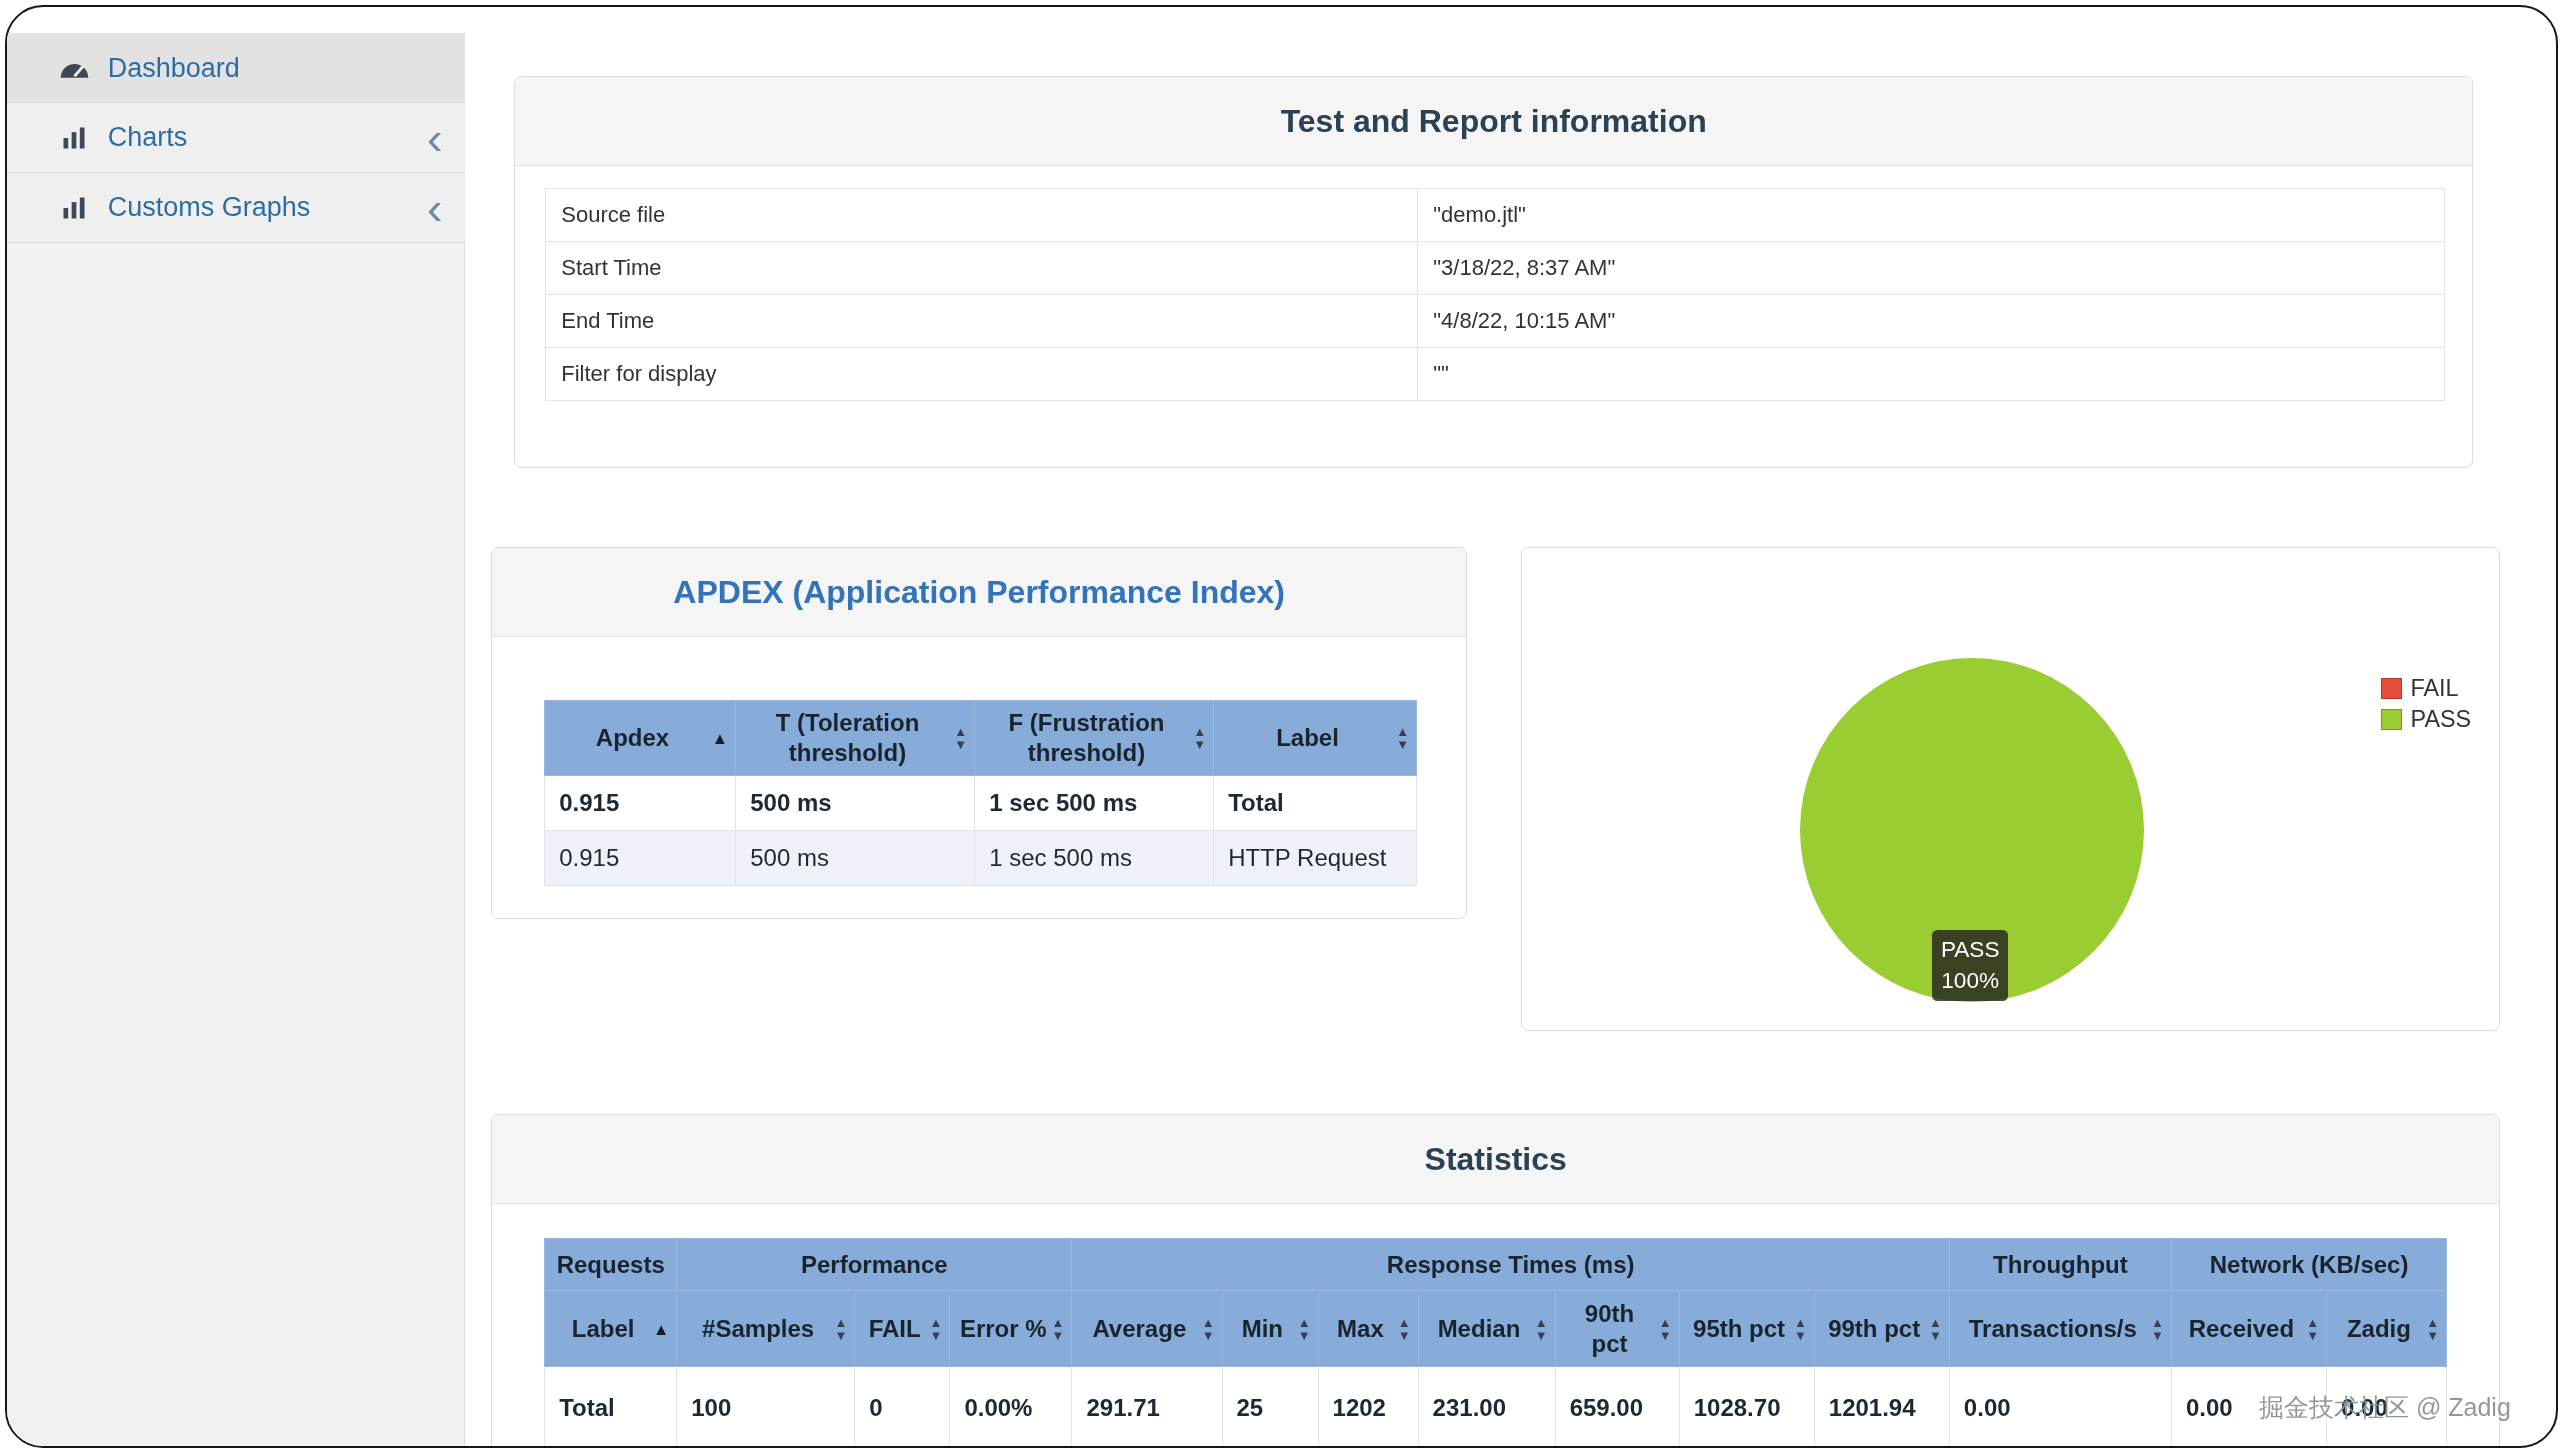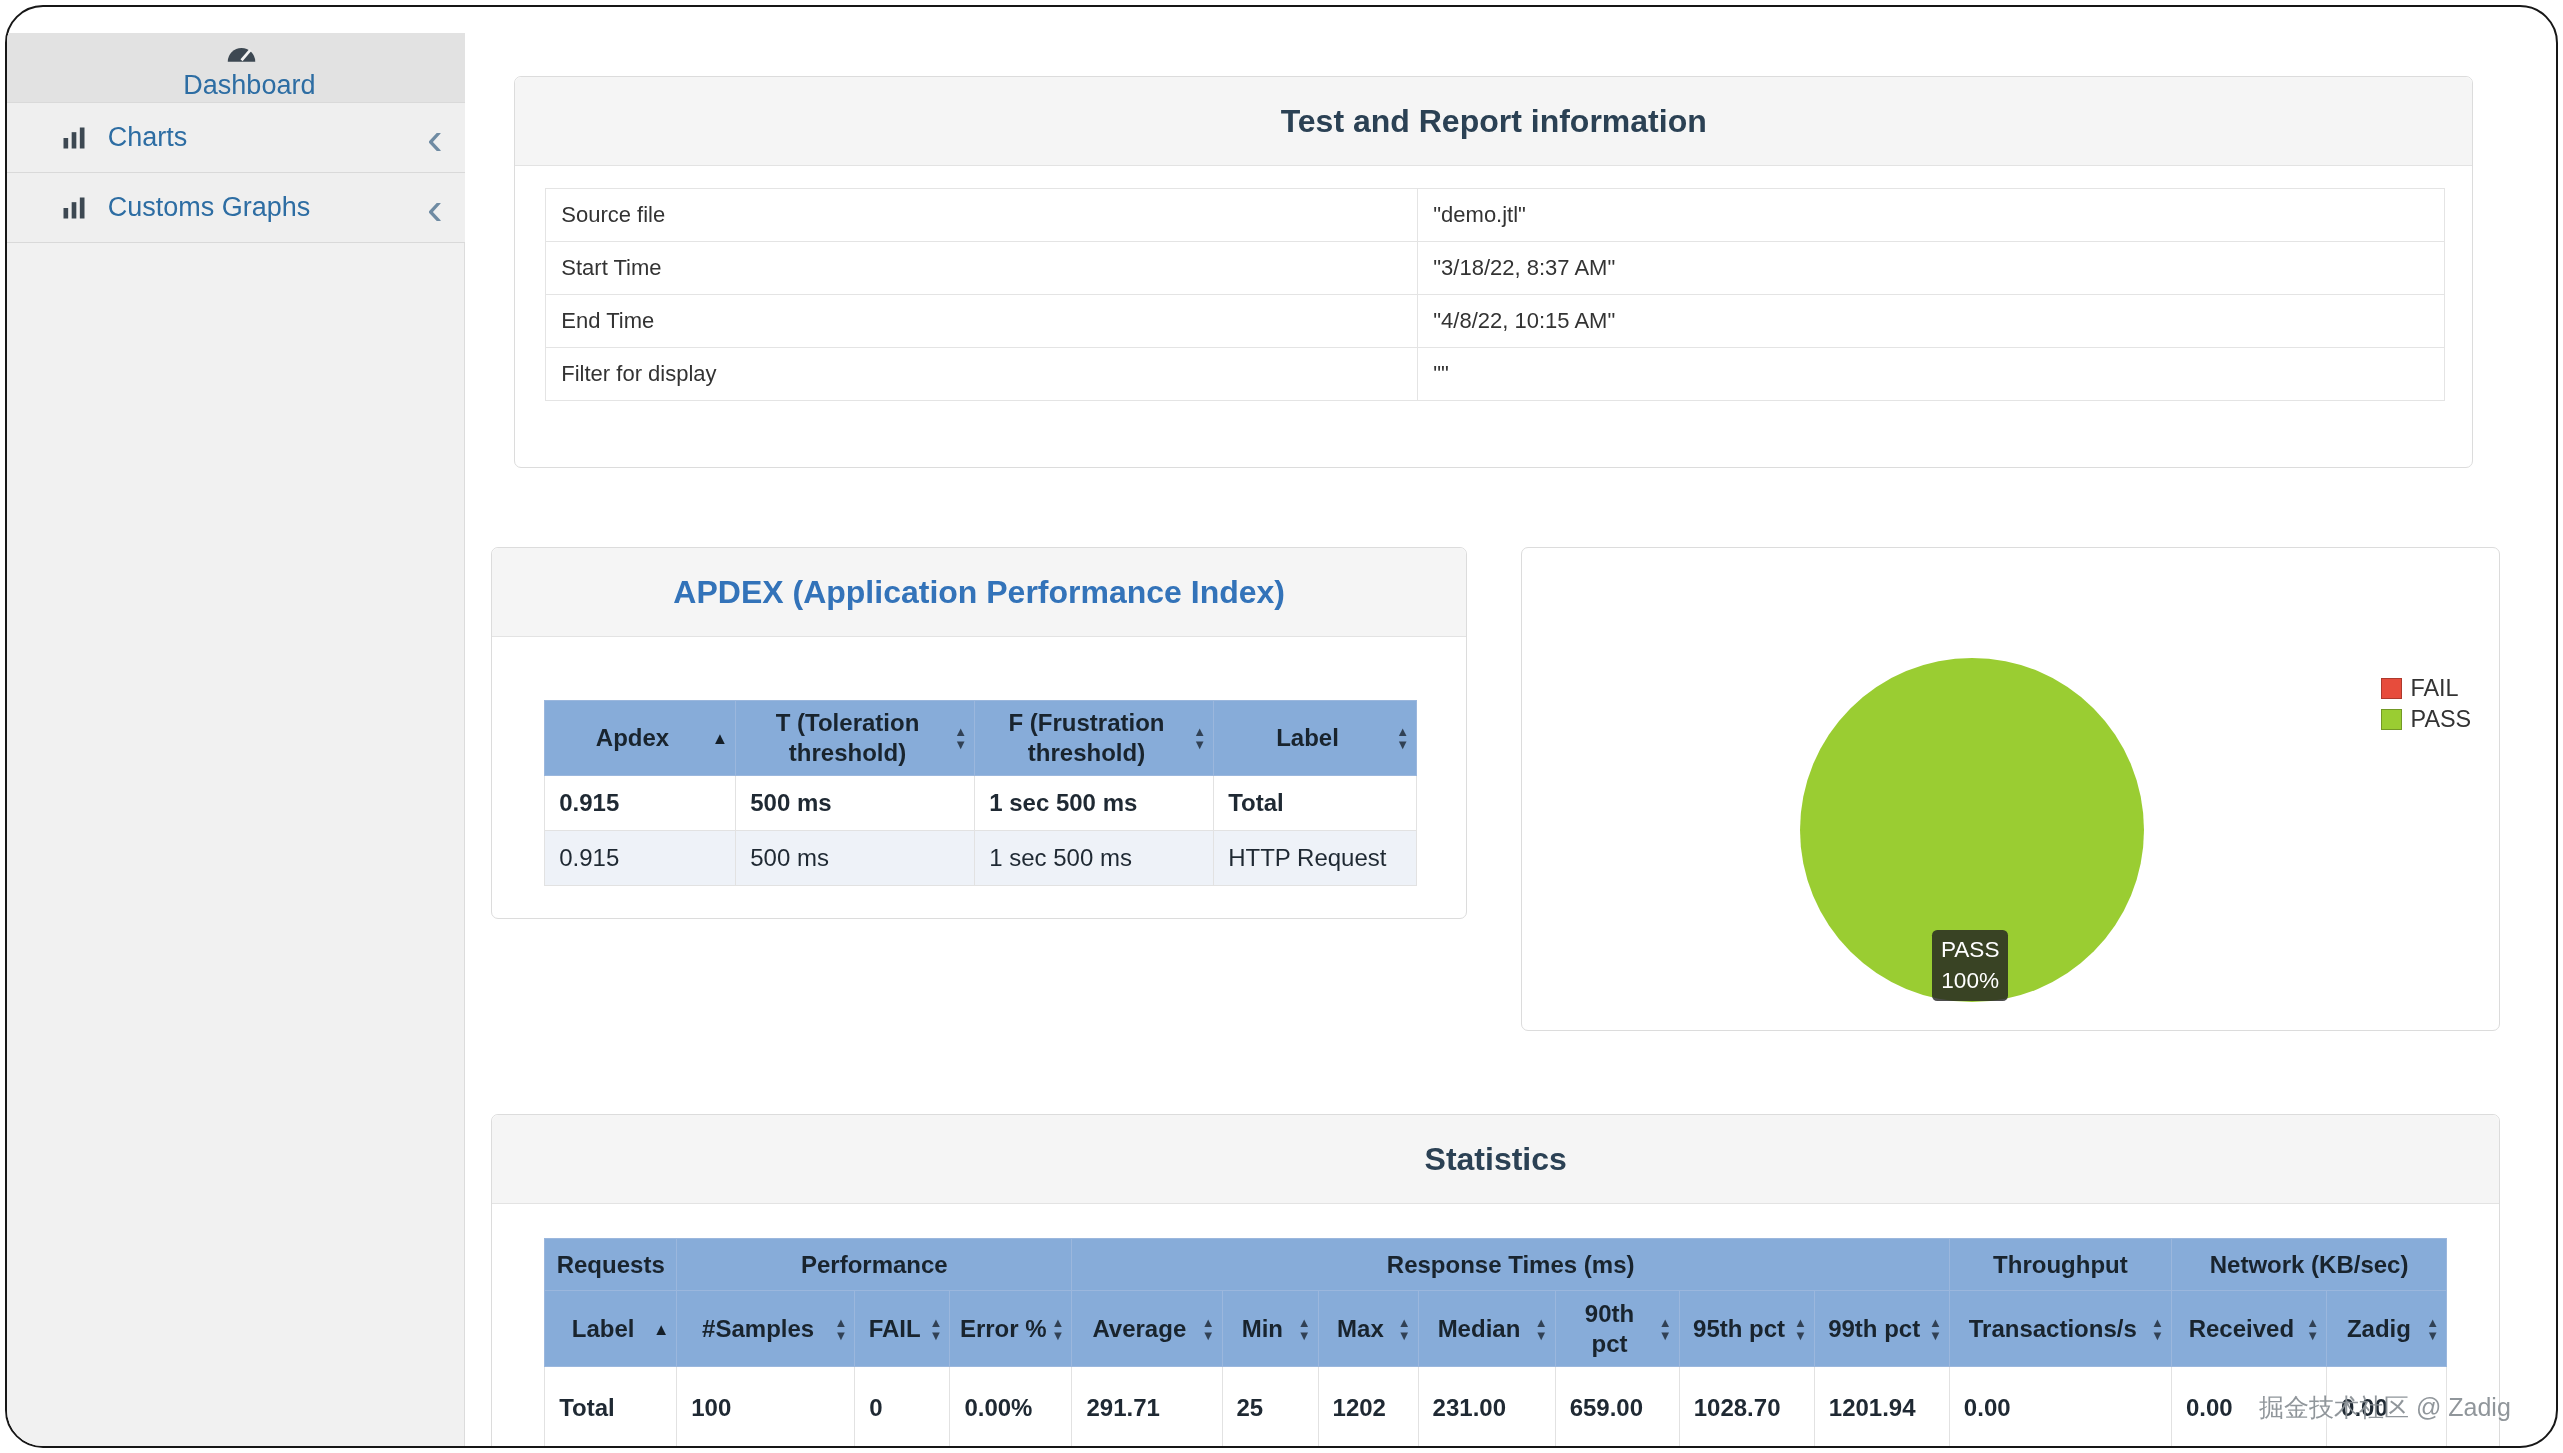--- a/index.html
+++ b/index.html
@@ -21,21 +21,21 @@
     background: #f1f1f1; border-right: 0.9px solid #dcdcdc;
   }
   .sidebar-list { position: absolute; top: 26px; left: 0; right: 0; }
   .sidebar-item {
     height: 70px; display: flex; align-items: center;
     padding: 0 22.6px 0 49px;
     border-bottom: 0.9px solid #d9d9d9;
     background: #efefef;
     color: #2d6da3; font-size: 27px; cursor: pointer;
   }
-  .sidebar-item:first-child { border-top: 0.9px solid #e2e2e2; flex-direction: column; }
+  .sidebar-item:first-child { border-top: 0.9px solid #e2e2e2; }
   .sidebar-item.active { background: #e2e2e2; }
   .sidebar-icon { width: 36px; height: 36px; margin-right: 15.6px; flex: 0 0 auto;
     display: flex; align-items: center; justify-content: center; }
   .chevron { margin-left: auto; color: #6f8ba3; font-size: 47px; line-height: 1; font-weight: 400; }
   .chevron::before { content: "‹"; }
 
   
   .panel { position: absolute; border: 0.9px solid #dcdcdc; border-radius: 7px; background: #fff; }
   .panel-heading {
     height: 89px; background: #f5f5f5; border-bottom: 0.9px solid #e3e3e3;

